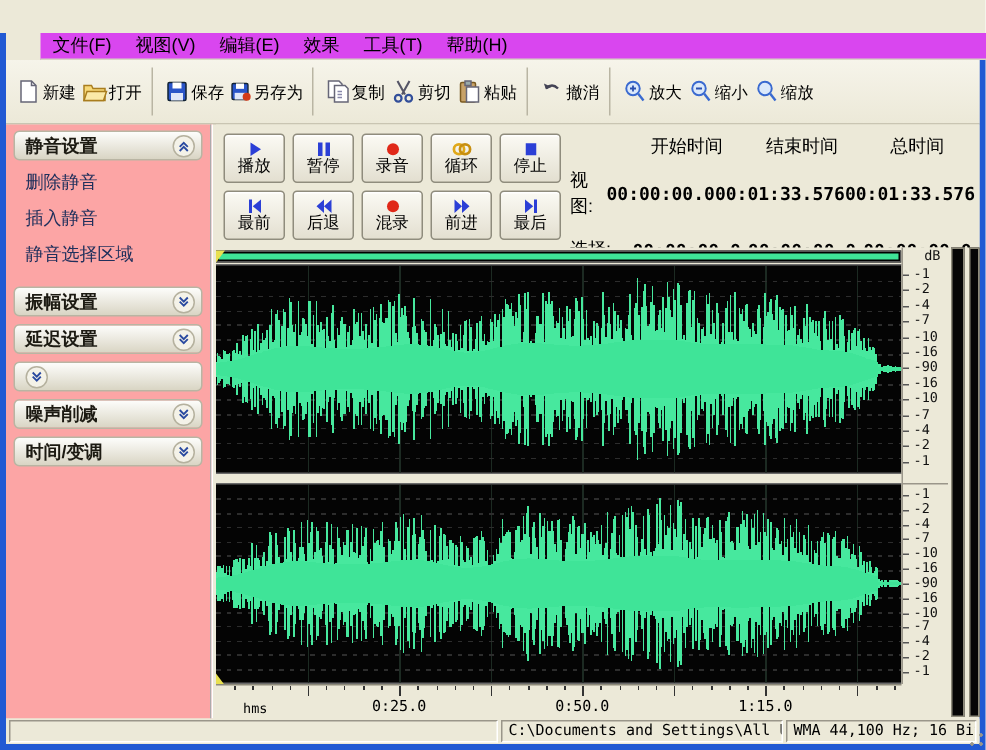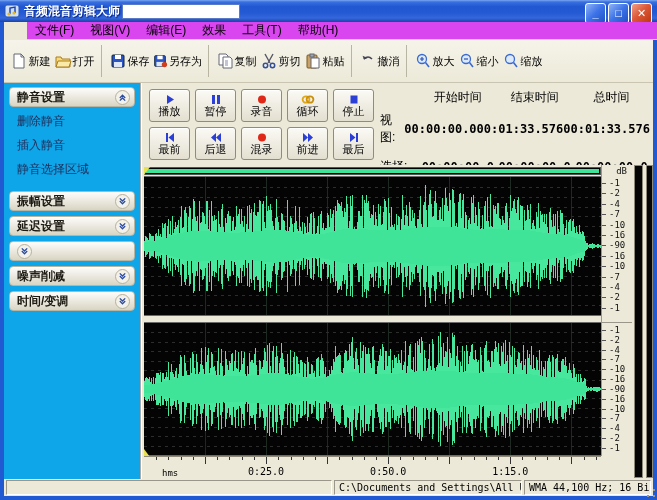--- a/index.html
+++ b/index.html
@@ -35,21 +35,21 @@
   .tbtn { width:44px; height:38px; display:flex; flex-direction:row; align-items:center;
     justify-content:center; gap:1px; border:1px solid transparent; border-radius:2px; }
   .tbtn .tlabel { font-size:11px; color:#000; white-space:nowrap; }
   .tbtn svg { width:18px; height:16px; }
   .tsep { width:1px; height:32px; background:#b9b5a3; margin:0 5px; }
 
   
   .main { position:absolute; left:4px; top:83px; width:649px; height:396px; }
 
   
-  .sidebar { position:absolute; left:0; top:0; width:138px; height:396px; background:#0ea5e9;
+  .sidebar { position:absolute; left:0; top:0; width:138px; height:396px; background:#fca5a5;
     border-right:2px groove #fff; padding:4px 5px; }
   .panel { margin-bottom:5px; }
   .panel-header { height:20px; background:linear-gradient(180deg,#fdfdfb,#d9d5c4);
     border:1px solid #b9b5a3; border-radius:4px; display:flex; align-items:center;
     padding:0 4px 0 7px; }
   .panel-title { font-size:12px; font-weight:bold; color:#1c1a12; flex:1; white-space:nowrap; }
   .chev { width:15px; height:15px; border-radius:50%; background:#f4f2e8; border:1px solid #b5b19e;
     display:flex; align-items:center; justify-content:center; }
   .chev svg { width:9px; height:9px; }
   .panel-body { padding:6px 2px 8px 8px; }
@@ -126,35 +126,20 @@
     background:
       radial-gradient(circle at 9px 3px,#9a968a 1px,transparent 1.4px),
       radial-gradient(circle at 9px 9px,#9a968a 1px,transparent 1.4px),
       radial-gradient(circle at 3px 9px,#9a968a 1px,transparent 1.4px); }
 </style>
 </head>
 <body>
 
 <div class="window">
 
-  <div class="titlebar">
-    <svg class="app-icon" viewBox="0 0 16 16">
-      <rect x="1" y="2" width="14" height="12" rx="2" fill="#cfe0f8" stroke="#2a55b0"></rect>
-      <path d="M6 11 V5 l5 -1 v6" stroke="#1a3fae" stroke-width="1.4" fill="none"></path>
-      <circle cx="5" cy="11" r="1.6" fill="#e8b820"></circle>
-        <circle cx="10" cy="10" r="1.6" fill="#e8b820"></circle>
-    </svg>
-    <span class="title-text">音频混音剪辑大师</span>
-    <span class="title-box"></span>
-    <div class="caption-btns">
-      <div class="cap-btn">_</div>
-      <div class="cap-btn">□</div>
-      <div class="cap-btn close">✕</div>
-    </div>
-  </div>
   <div class="b-left"></div>
   <div class="b-right"></div>
   <div class="b-bottom"></div>
 
   <div class="menubar">
     <span class="menu-item">文件(F)</span>
     <span class="menu-item">视图(V)</span>
     <span class="menu-item">编辑(E)</span>
     <span class="menu-item">效果</span>
     <span class="menu-item">工具(T)</span>

